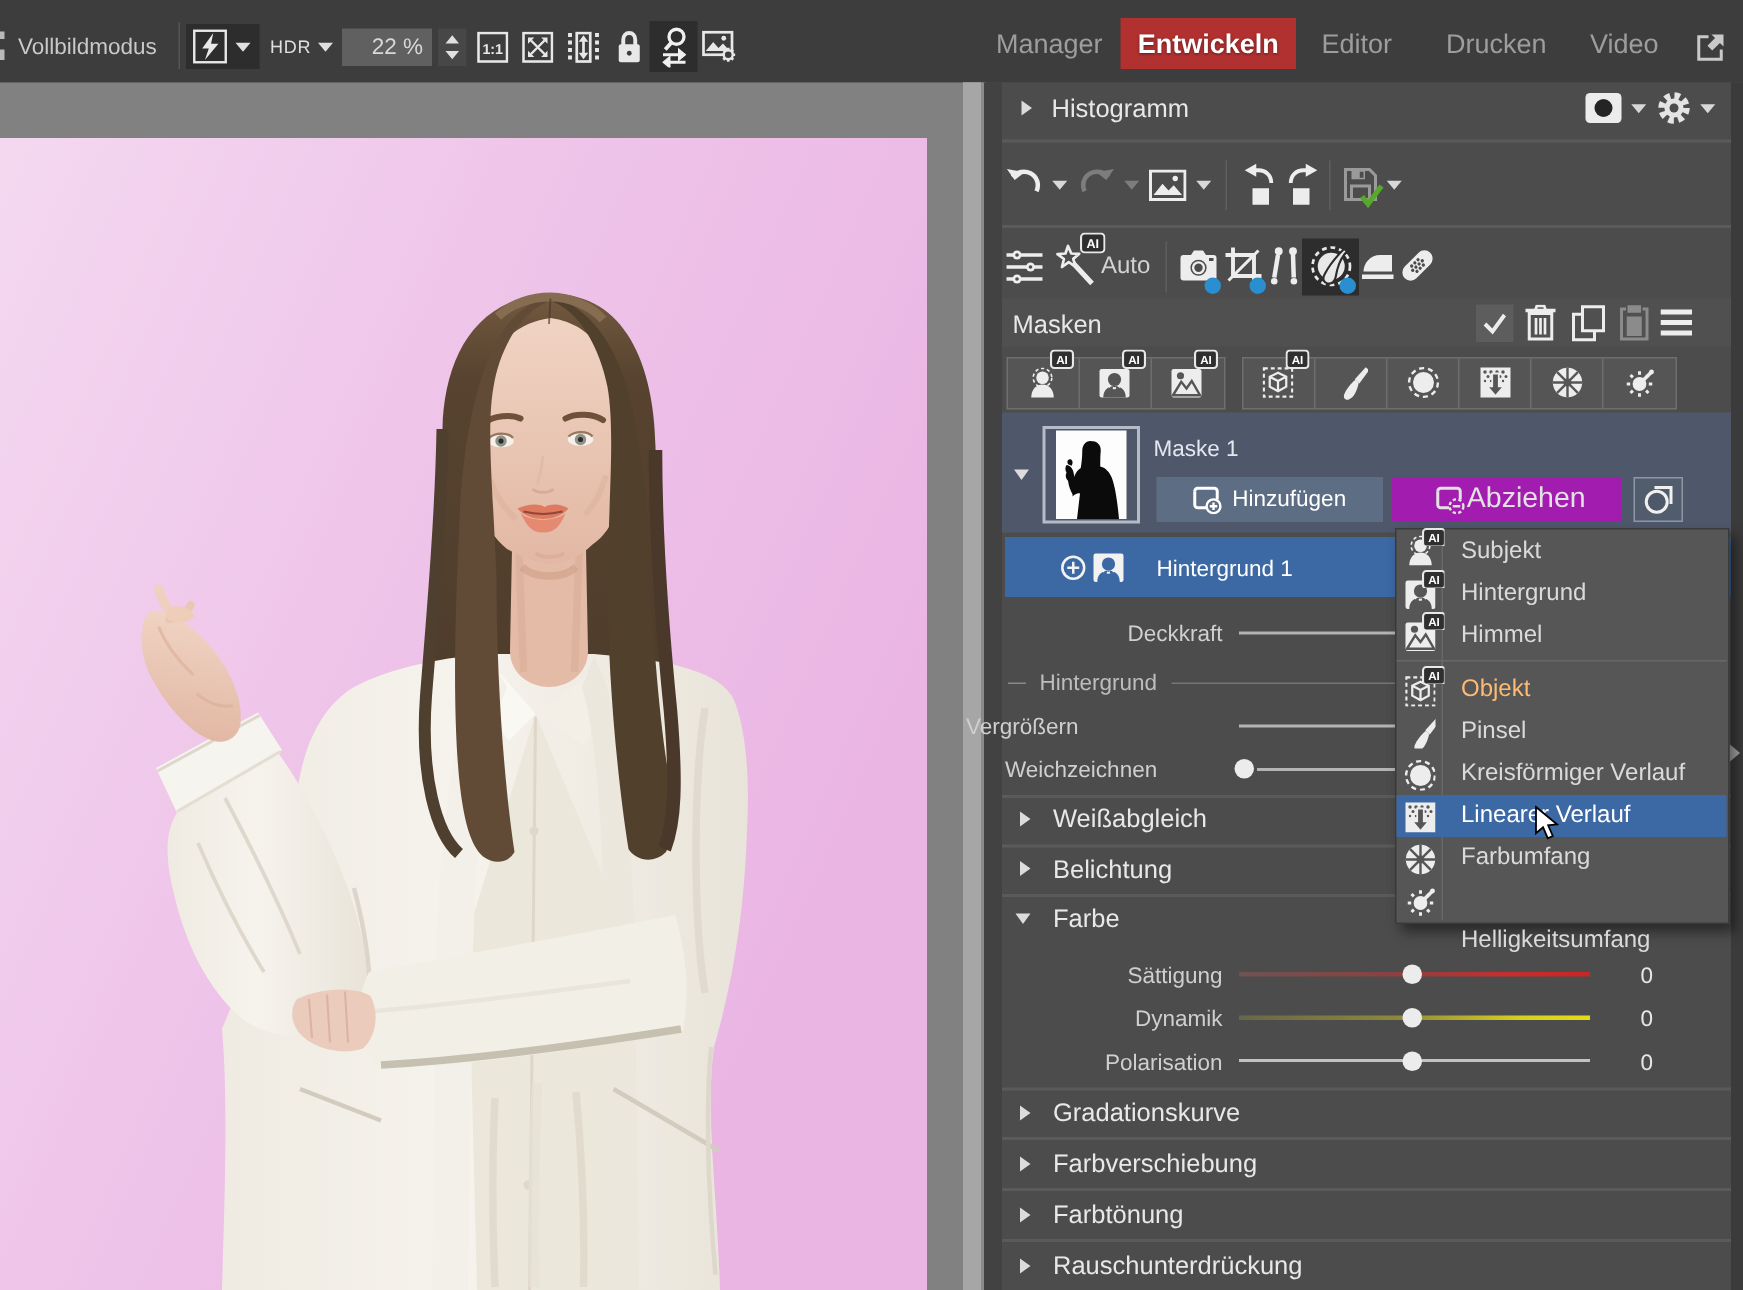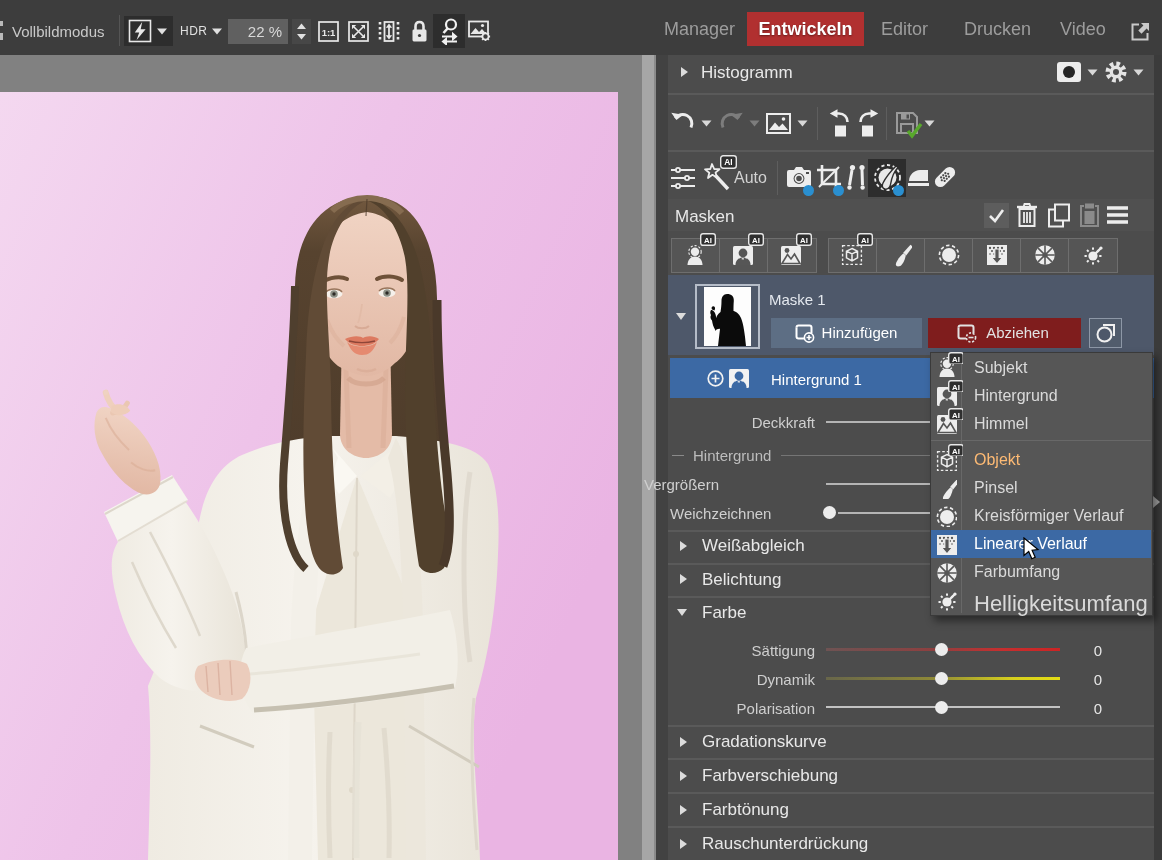--- a/index.html
+++ b/index.html
@@ -510,21 +510,21 @@
   <path d="M8,22.5 C7.2,21 7.5,19.5 9,19.2 C10.5,19 11.2,20.2 11,21.8 L10.5,23.5 Z" fill="#0b0b0b"></path>
 </svg>
 <div class="abs" style="left:769px;top:291px;color:#e4e8ee;font-size:15px">Maske 1</div>
 <div class="abs" style="left:771px;top:318px;width:151px;height:30px;background:#5d6e84;color:#fff;font-size:15px;text-align:center;line-height:30px"><span style="margin-left:26px">Hinzufügen</span></div>
 <svg class="abs" style="left:795px;top:324px" width="20" height="19" viewBox="0 0 20 19">
   <path d="M1.5,3.5 C1.5,2.4 2.4,1.5 3.5,1.5 L14.5,1.5 C15.6,1.5 16.5,2.4 16.5,3.5 L16.5,9" fill="none" stroke="#fff" stroke-width="2"></path>
   <path d="M1.5,3.5 L1.5,12.5 C1.5,13.6 2.4,14.5 3.5,14.5 L9,14.5" fill="none" stroke="#fff" stroke-width="2"></path>
   <circle cx="14" cy="13.5" r="4.6" fill="none" stroke="#fff" stroke-width="1.6"></circle>
   <path d="M14,11 L14,16 M11.5,13.5 L16.5,13.5" stroke="#fff" stroke-width="1.6"></path>
 </svg>
-<div class="abs" style="left:928px;top:318px;width:153px;height:30px;background:#7f1d1d;color:#e2e2e2;font-size:15px;text-align:center;line-height:30px"><span style="margin-left:26px">Abziehen</span></div>
+<div class="abs" style="left:928px;top:318px;width:153px;height:30px;background:#a21caf;color:#e2e2e2;font-size:19px;text-align:center;line-height:30px"><span style="margin-left:26px">Abziehen</span></div>
 <svg class="abs" style="left:957px;top:324px" width="20" height="19" viewBox="0 0 20 19">
   <path d="M1.5,3.5 C1.5,2.4 2.4,1.5 3.5,1.5 L14.5,1.5 C15.6,1.5 16.5,2.4 16.5,3.5 L16.5,9" fill="none" stroke="#e2e2e2" stroke-width="2"></path>
   <path d="M1.5,3.5 L1.5,12.5 C1.5,13.6 2.4,14.5 3.5,14.5 L9,14.5" fill="none" stroke="#e2e2e2" stroke-width="2"></path>
   <circle cx="14" cy="13.5" r="4.6" fill="none" stroke="#e2e2e2" stroke-width="1.6" stroke-dasharray="2.2,1.6"></circle>
   <path d="M11.5,13.5 L16.5,13.5" stroke="#e2e2e2" stroke-width="1.6"></path>
 </svg>
 <div class="abs" style="left:1089px;top:318px;width:31px;height:28px;background:#515c6c;border:1px solid #8d97a6"></div>
 <svg class="abs" style="left:1095px;top:322px" width="22" height="22" viewBox="0 0 22 22">
   <path d="M8,3 L19,3 L19,14" fill="none" stroke="#f0f0f0" stroke-width="2"></path>
   <circle cx="9.5" cy="12.5" r="7" fill="#4e586a" stroke="#f0f0f0" stroke-width="2"></circle>
@@ -636,17 +636,17 @@
     <use href="#s-grad"></use>
   </svg>
 <div class="abs" style="left:974px;top:535px;color:#fff;font-size:16px">Linearer Verlauf</div>
 <svg class="abs" style="left:936px;top:562px" width="21" height="21">
     <use href="#s-pin"></use>
   </svg>
 <div class="abs" style="left:974px;top:563px;color:#dadada;font-size:16px">Farbumfang</div>
 <svg class="abs" style="left:936px;top:590px" width="21" height="21">
     <use href="#s-bright"></use>
   </svg>
-<div class="abs" style="left:974px;top:591px;color:#dadada;font-size:22px">Helligkeitsumfang</div>
+<div class="abs" style="left:974px;top:618px;color:#dadada;font-size:16px">Helligkeitsumfang</div>
 
 <svg class="abs" style="left:1023px;top:537px" width="18" height="24" viewBox="0 0 18 24">
   <path d="M1,1 L1,18.5 L5.7,14.5 L8.8,21.8 L12.2,20.3 L9.1,13.2 L15,12.6 Z" fill="#fff" stroke="#000" stroke-width="1.2"></path>
 </svg>
 
 </body></html>

